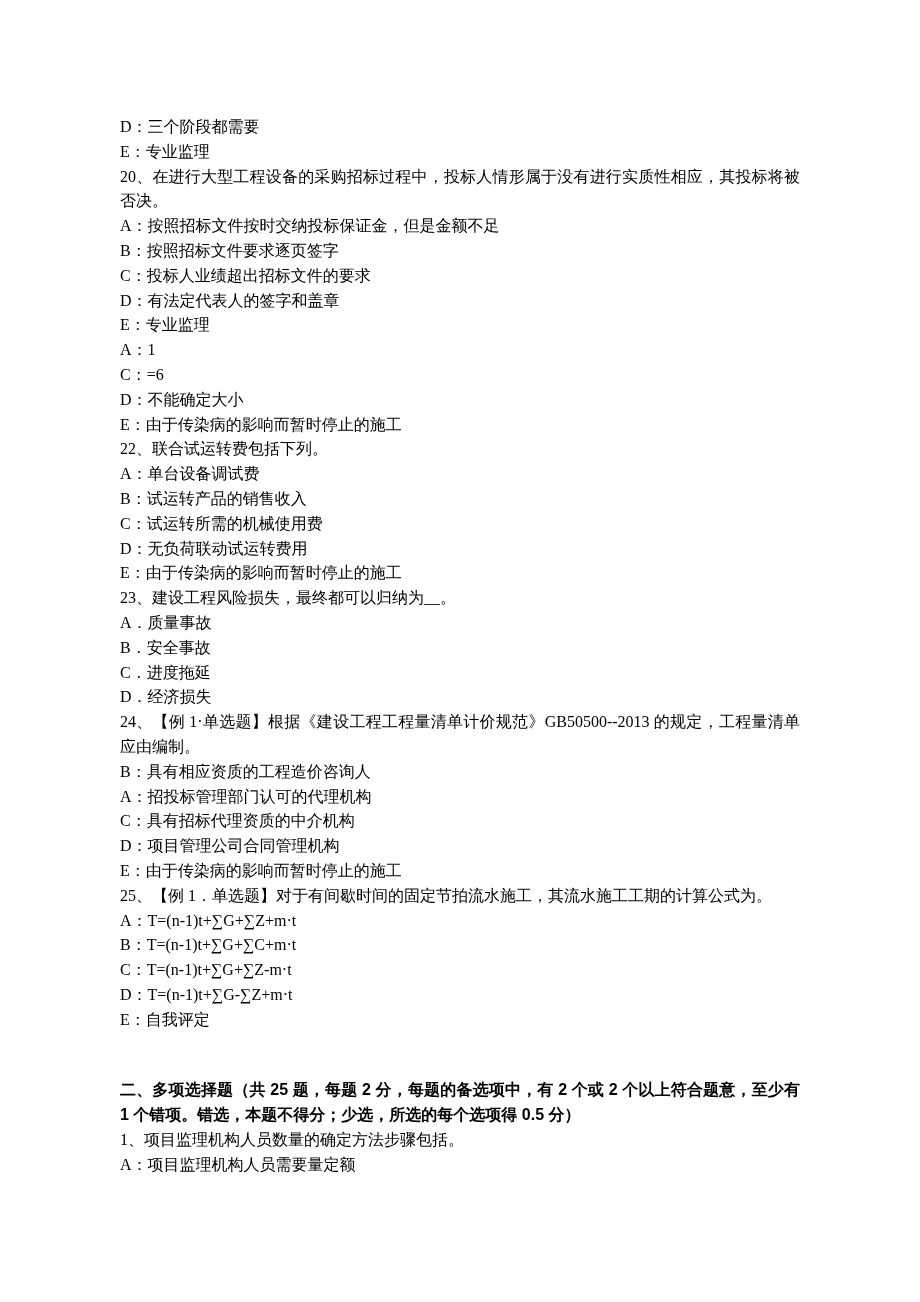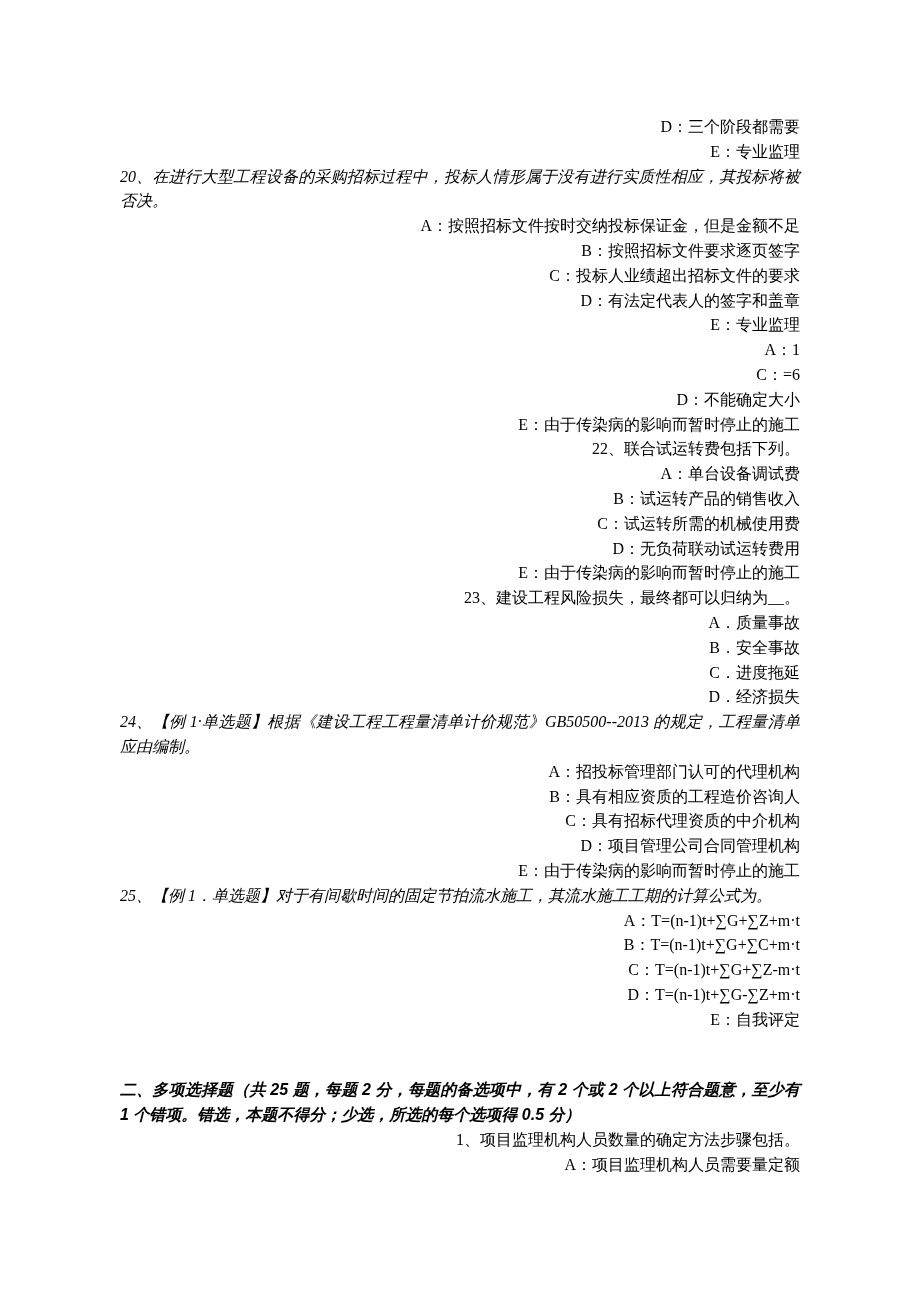--- a/index.html
+++ b/index.html
@@ -12,30 +12,28 @@
       width: 920px;
       margin: 0 auto;
       padding: 115px 120px 80px 120px;
       font-family: "SimSun", "宋体", serif;
       font-size: 16px;
       line-height: 1.55;
       color: #000;
     }
     .line {
       display: block;
-      text-align: right;
     }
     .bold {
       font-weight: bold;
       font-family: "SimHei", "黑体", sans-serif;
       margin-top: 46px;
     }
     .justify {
       text-align: justify;
-      font-style: italic;
     }
   </style>
 </head>
 <body>
 
 <div id="content">
     <div class="line">D：三个阶段都需要</div>
     <div class="line">E：专业监理</div>
     <div class="line justify">20、在进行大型工程设备的采购招标过程中，投标人情形属于没有进行实质性相应，其投标将被否决。</div>
     <div class="line">A：按照招标文件按时交纳投标保证金，但是金额不足</div>
@@ -52,22 +50,22 @@
     <div class="line">B：试运转产品的销售收入</div>
     <div class="line">C：试运转所需的机械使用费</div>
     <div class="line">D：无负荷联动试运转费用</div>
     <div class="line">E：由于传染病的影响而暂时停止的施工</div>
     <div class="line">23、建设工程风险损失，最终都可以归纳为__。</div>
     <div class="line">A．质量事故</div>
     <div class="line">B．安全事故</div>
     <div class="line">C．进度拖延</div>
     <div class="line">D．经济损失</div>
     <div class="line justify">24、【例 1·单选题】根据《建设工程工程量清单计价规范》GB50500--2013 的规定，工程量清单应由编制。</div>
+    <div class="line">B：具有相应资质的工程造价咨询人</div>
     <div class="line">A：招投标管理部门认可的代理机构</div>
-    <div class="line">B：具有相应资质的工程造价咨询人</div>
     <div class="line">C：具有招标代理资质的中介机构</div>
     <div class="line">D：项目管理公司合同管理机构</div>
     <div class="line">E：由于传染病的影响而暂时停止的施工</div>
     <div class="line justify">25、【例 1．单选题】对于有间歇时间的固定节拍流水施工，其流水施工工期的计算公式为。</div>
     <div class="line">A：T=(n-1)t+∑G+∑Z+m·t</div>
     <div class="line">B：T=(n-1)t+∑G+∑C+m·t</div>
     <div class="line">C：T=(n-1)t+∑G+∑Z-m·t</div>
     <div class="line">D：T=(n-1)t+∑G-∑Z+m·t</div>
     <div class="line">E：自我评定</div>
     <div class="line bold justify">二、多项选择题（共 25 题，每题 2 分，每题的备选项中，有 2 个或 2 个以上符合题意，至少有 1 个错项。错选，本题不得分；少选，所选的每个选项得 0.5 分）</div>

